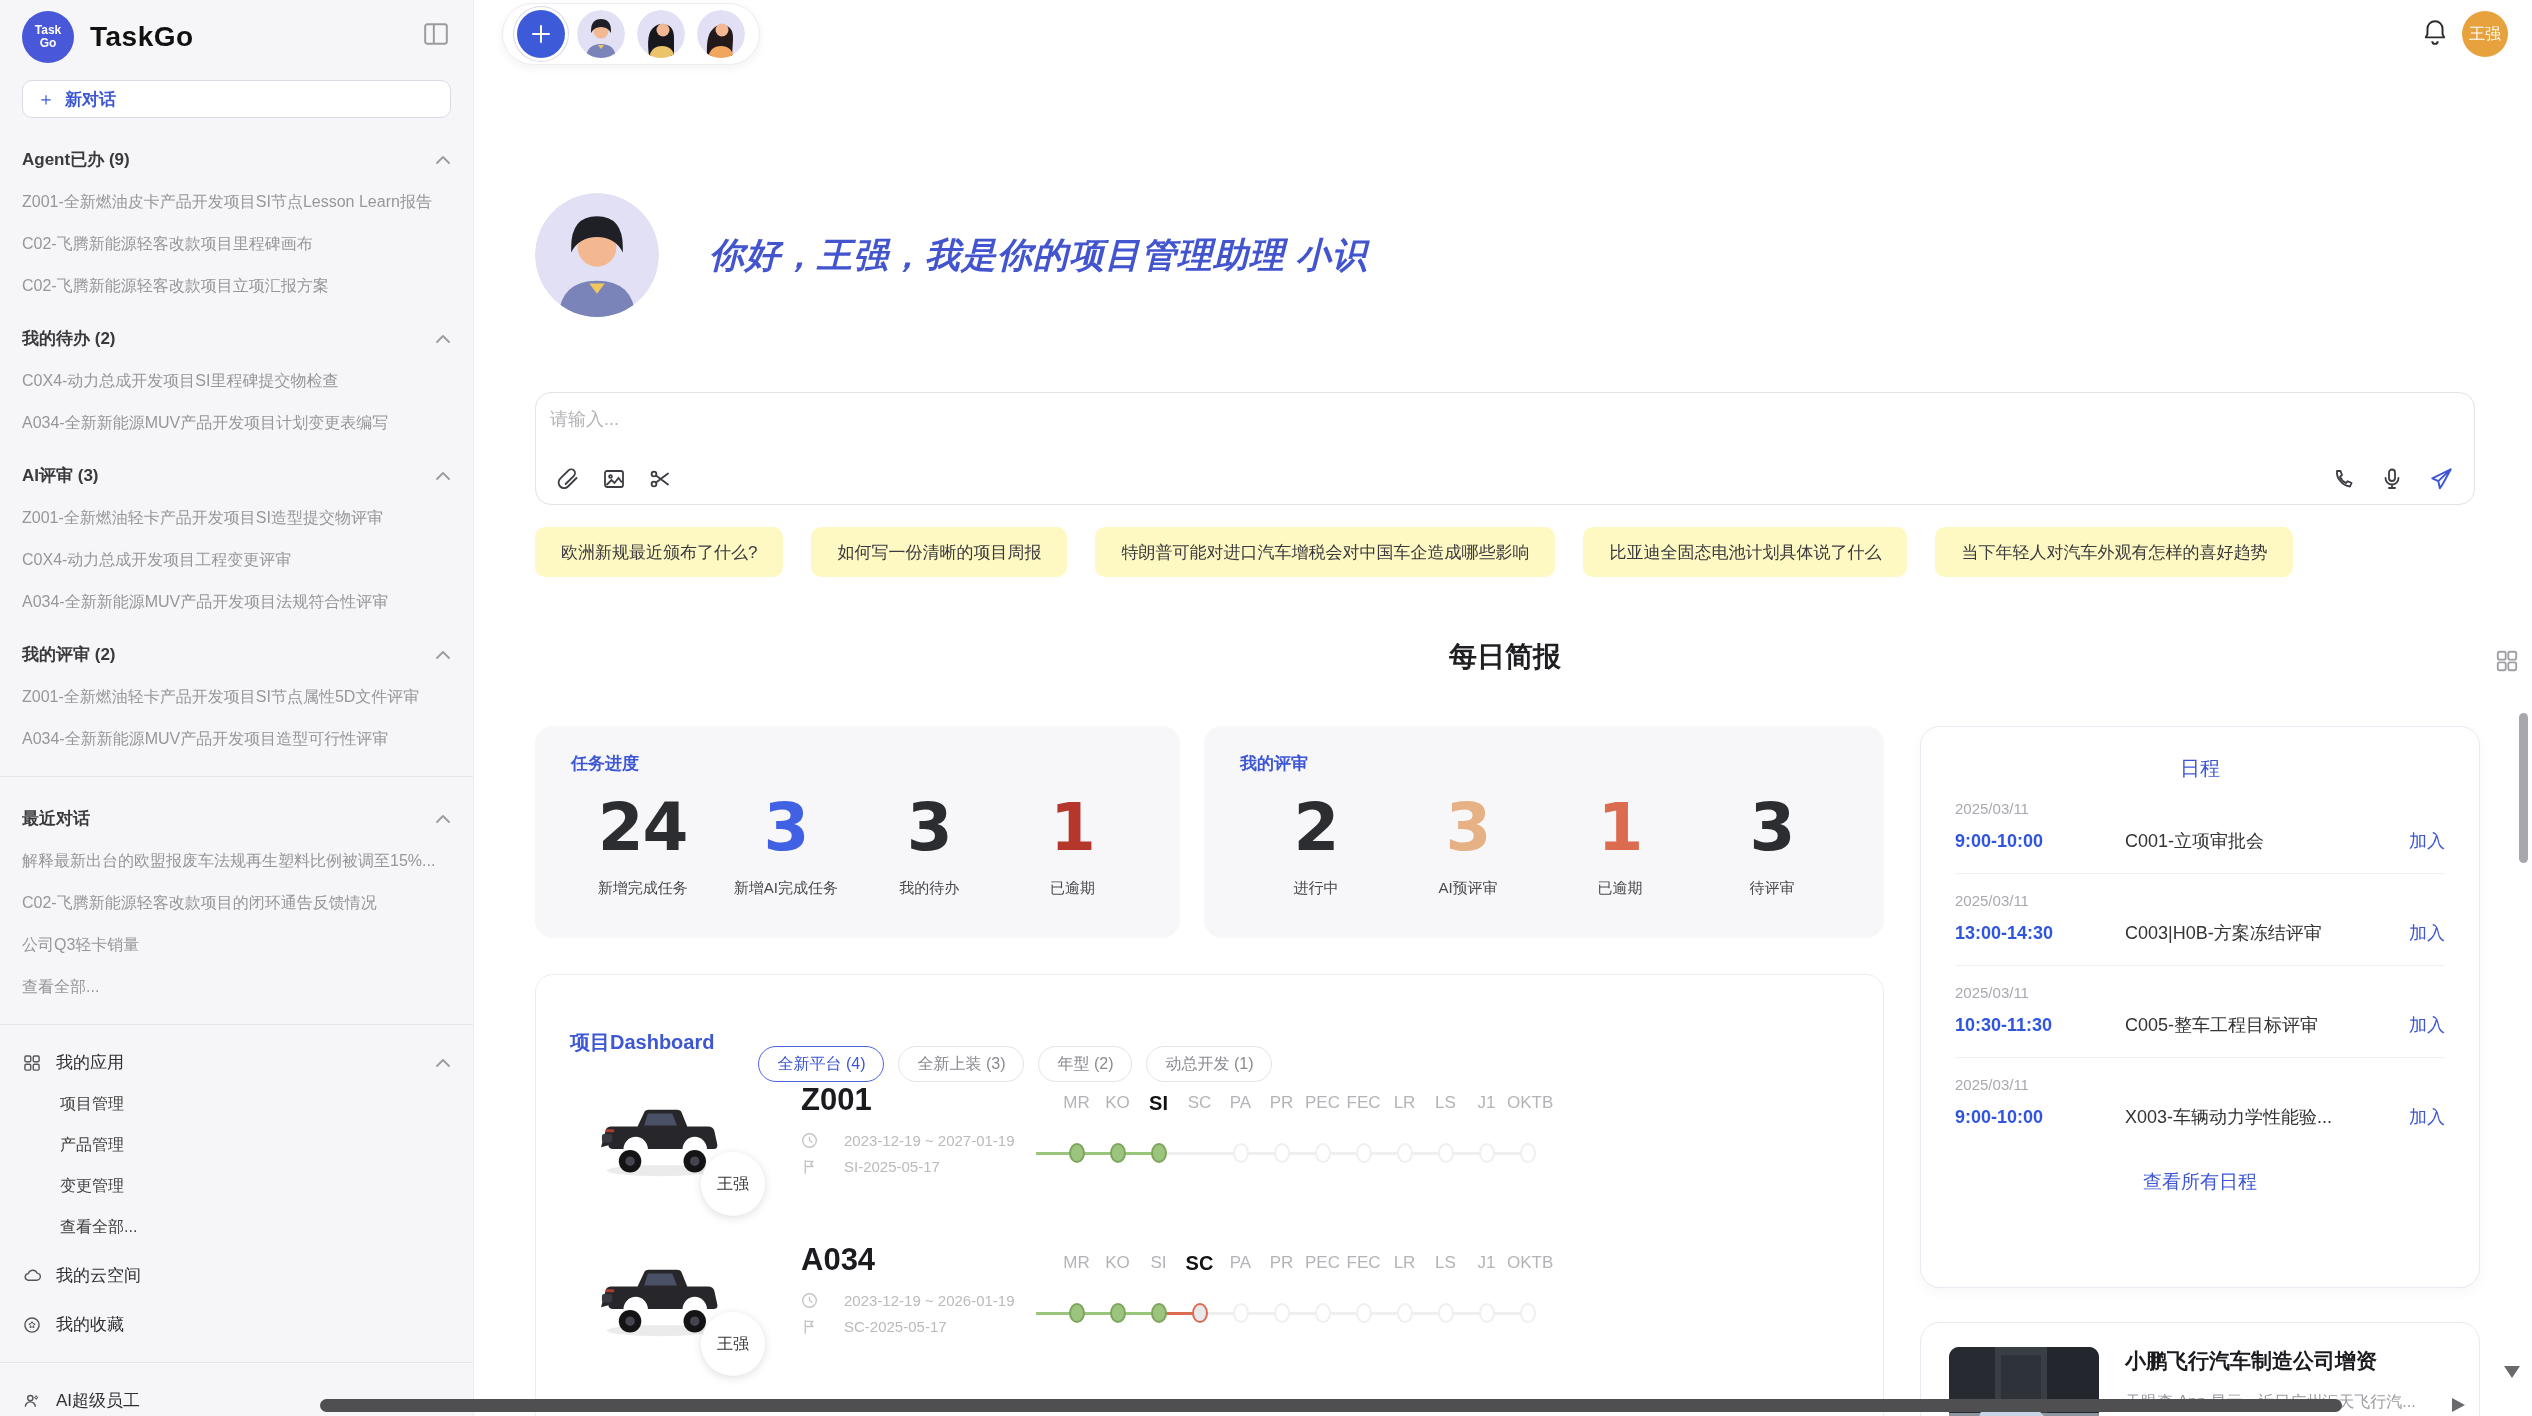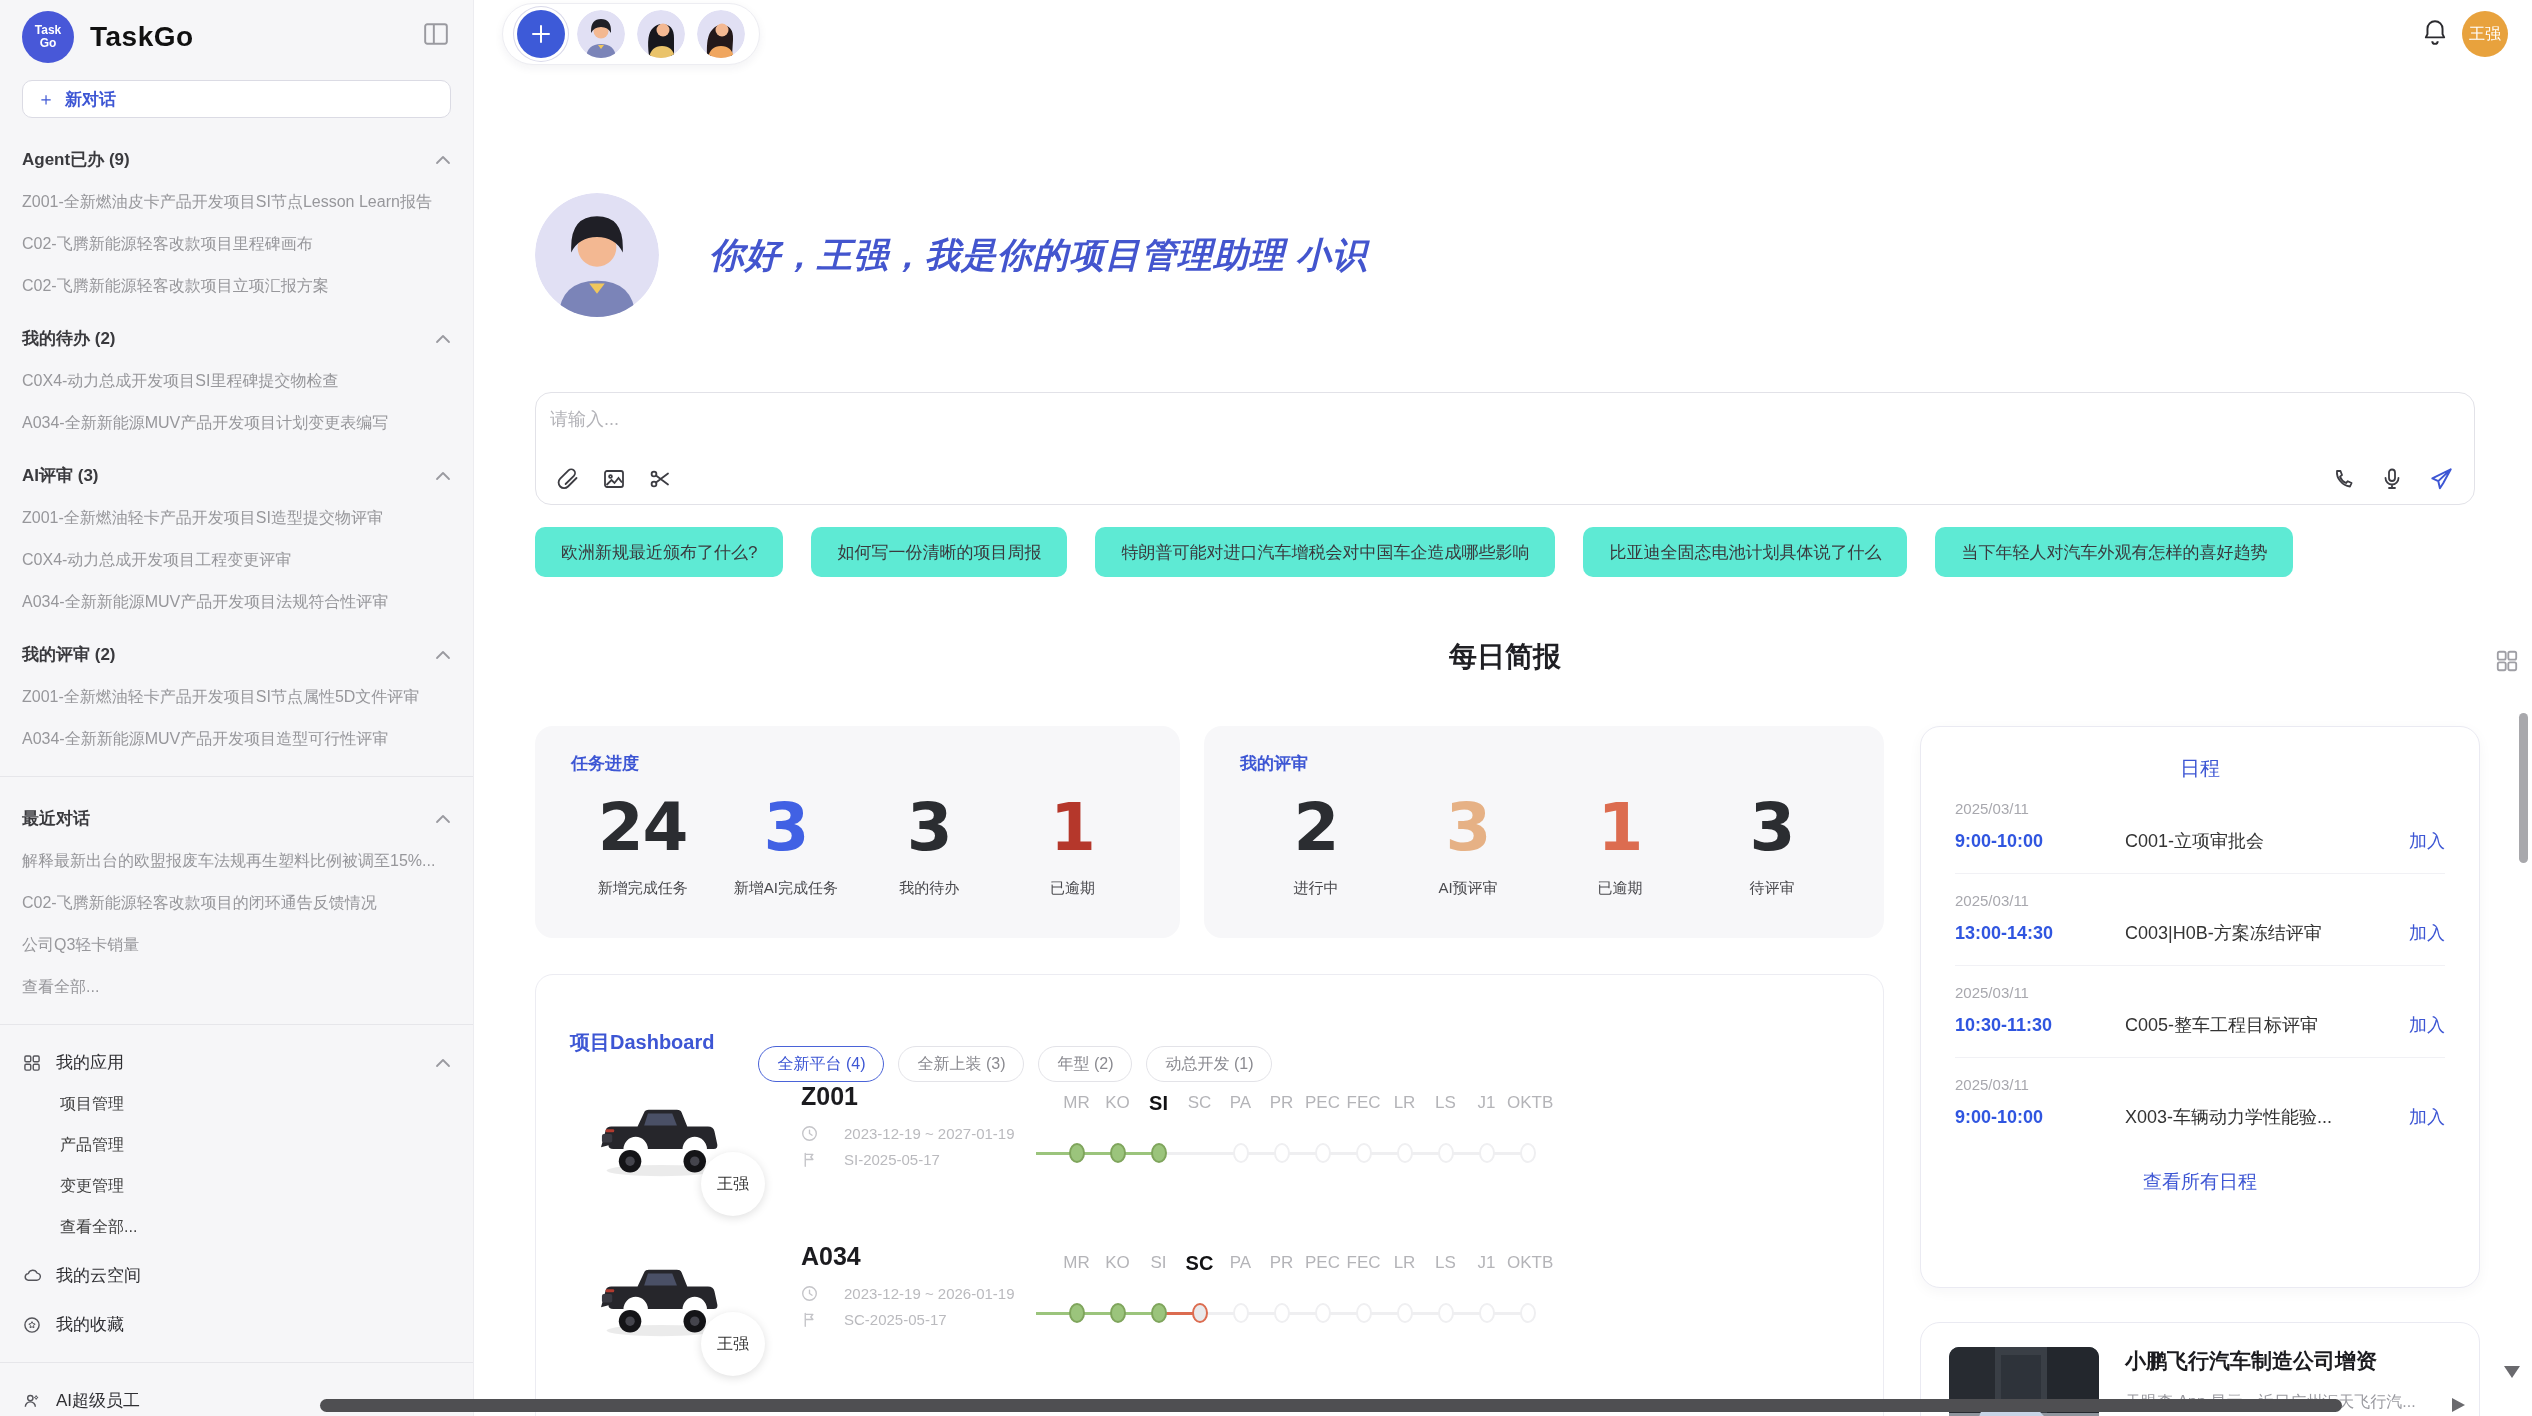--- a/index.html
+++ b/index.html
@@ -44,21 +44,21 @@
 
   .composer{position:absolute;left:61px;top:392px;width:1940px;height:113px;border:1px solid #E2E2E8;border-radius:16px;background:#fff;}
   .composer textarea{position:absolute;left:14px;top:14px;right:14px;height:46px;border:none;outline:none;resize:none;font-family:"Liberation Sans",sans-serif;font-size:18px;color:#333;background:transparent;}
   .composer textarea::placeholder{color:#B3B3B8;}
   .comp-tools{position:absolute;left:20px;right:20px;bottom:12px;display:flex;align-items:center;}
   .tool{background:none;border:none;cursor:pointer;margin-right:22px;}
   .tool.right{margin:0 0 0 24px;}
   .spacer{flex:1;}
 
   .chips{position:absolute;left:61px;top:527px;width:1940px;display:flex;gap:28px;}
-  .chip{height:50px;background:#5eead4;border:none;border-radius:10px;padding:0 26px;font-size:17px;color:#3A3A3E;font-family:"Liberation Sans",sans-serif;cursor:pointer;white-space:nowrap;}
+  .chip{height:50px;background:#fef9c3;border:none;border-radius:10px;padding:0 26px;font-size:17px;color:#3A3A3E;font-family:"Liberation Sans",sans-serif;cursor:pointer;white-space:nowrap;}
 
   .brief-title{position:absolute;left:61px;top:638px;width:1940px;text-align:center;font-size:28px;font-weight:700;color:#1F1F23;}
   .brief-grid{position:absolute;left:2020px;top:648px;background:none;border:none;cursor:pointer;}
 
   .stat-card{position:absolute;top:726px;height:212px;background:#F7F7F9;border-radius:18px;padding:26px 36px;}
   .stat-card.c1{left:61px;width:645px;}
   .stat-card.c2{left:730px;width:680px;}
   .stat-title{font-size:17px;font-weight:600;color:var(--accent);}
   .stat-row{display:flex;margin-top:14px;}
   .stat{flex:1;text-align:center;}
@@ -71,21 +71,21 @@
   .dash-head{display:flex;align-items:center;padding:28px 34px 0;}
   .dash-title{font-size:20px;font-weight:700;color:var(--accent);}
   .dash-filters{display:flex;gap:14px;margin-left:44px;}
   .fchip{height:36px;border-radius:18px;padding:0 18px;font-size:16px;background:#fff;border:1px solid #E3E3E8;color:#8A8A90;cursor:pointer;font-family:"Liberation Sans",sans-serif;white-space:nowrap;margin-top:43px;}
   .fchip.active{border:1.5px solid #4A63D8;color:var(--accent);}
   .prow{position:absolute;left:50px;right:36px;height:155px;}
   .prow.r1{top:101px;} .prow.r2{top:261px;} .prow.r3{top:421px;}
   .truck{position:absolute;left:0;top:8px;width:150px;height:100px;}
   .owner{position:absolute;left:115px;top:76px;width:64px;height:64px;border-radius:50%;background:#fff;box-shadow:0 2px 10px rgba(0,0,0,.13);display:flex;align-items:center;justify-content:center;font-size:16px;color:#333;}
   .pinfo{position:absolute;left:215px;top:6px;}
-  .pcode{font-size:25px;font-weight:700;color:#1B1B1F;}
+  .pcode{font-size:31px;font-weight:700;color:#1B1B1F;}
   .pmeta{display:flex;align-items:center;gap:26px;margin-top:14px;font-size:15px;color:#BABABE;}
   .pmeta.m2{margin-top:9px;}
   .timeline{position:absolute;left:470px;top:14px;display:flex;}
   .ms-cell{width:41px;position:relative;}
   .ms-label{height:26px;text-align:center;font-size:17px;color:#B4B4B8;line-height:26px;}
   .ms-label.cur{color:#121214;font-weight:700;font-size:20px;}
   .ms-track{position:relative;height:24px;margin-top:26px;}
   .ms-line{position:absolute;right:50%;top:10px;width:41px;height:3px;background:var(--pending);}
   .ln-done{background:var(--green);} .ln-overdue{background:var(--overdue);}
   .ms-dot{position:absolute;left:50%;top:1px;transform:translateX(-50%);width:16px;height:20px;border-radius:50%;border:2px solid var(--pending);background:#fff;z-index:2;}

